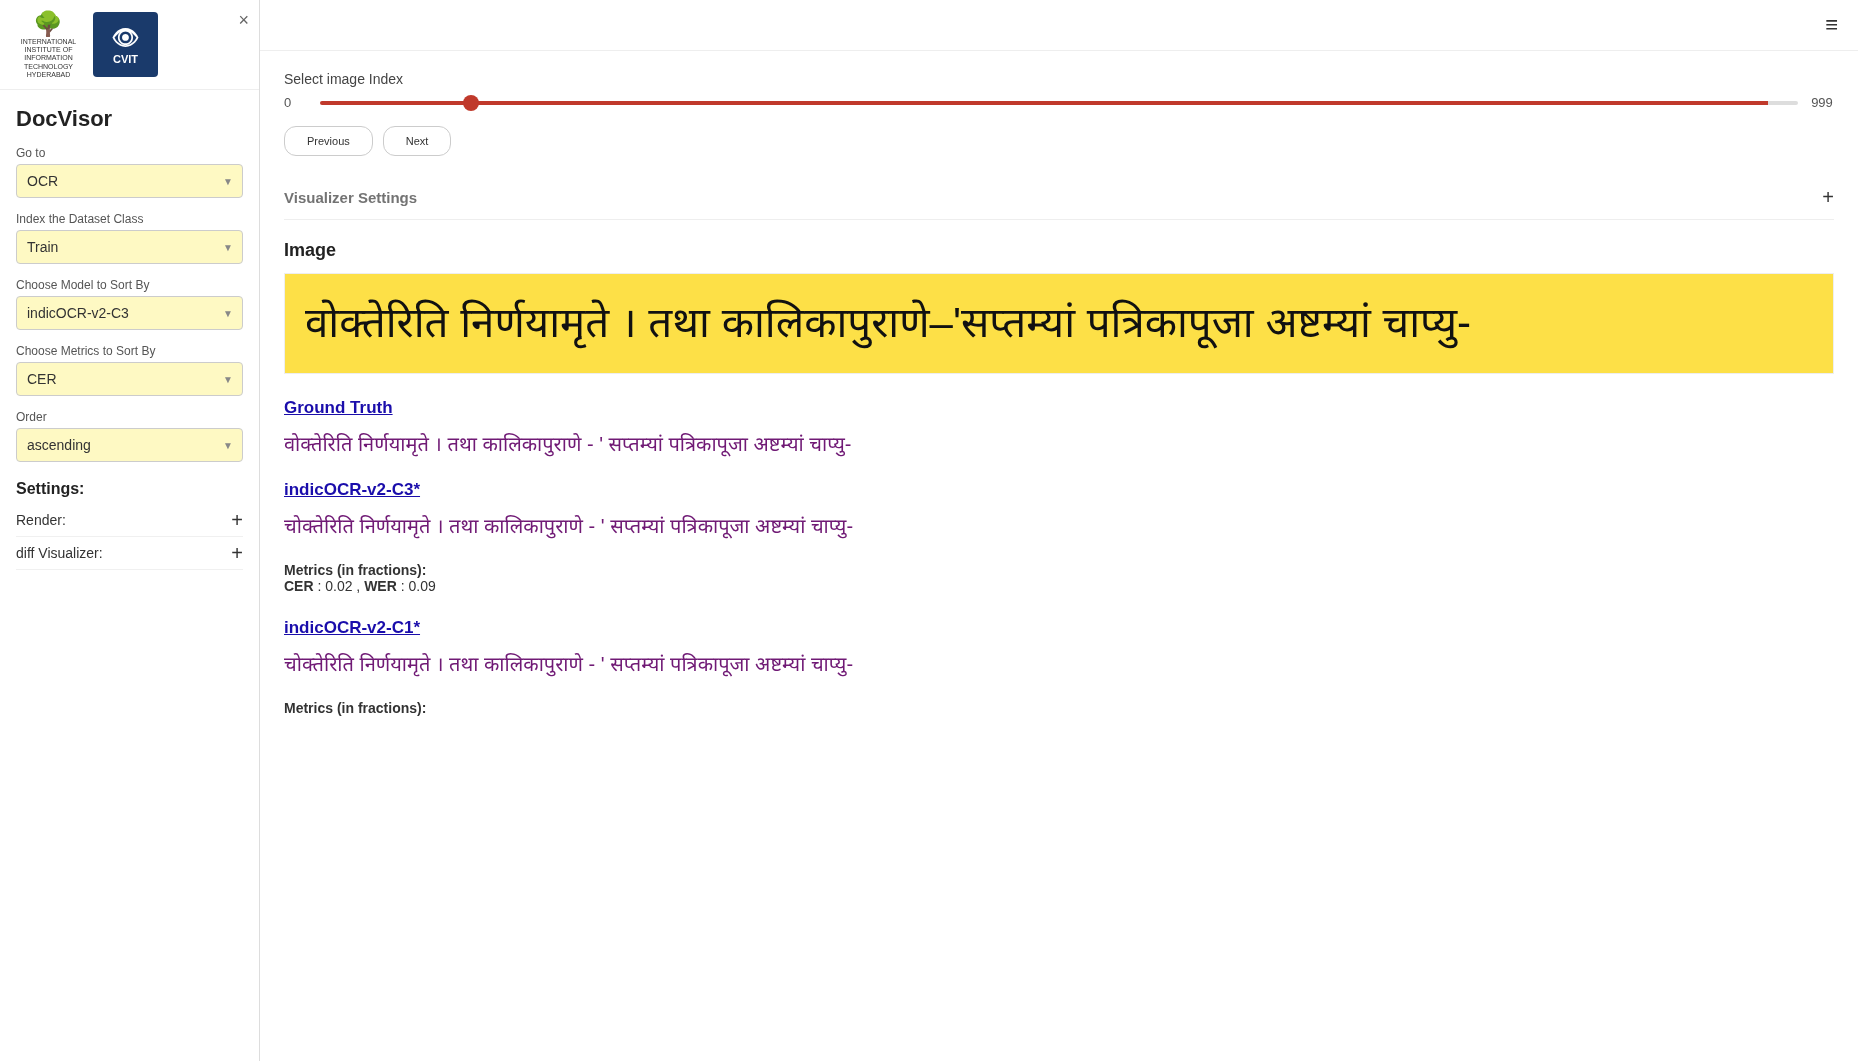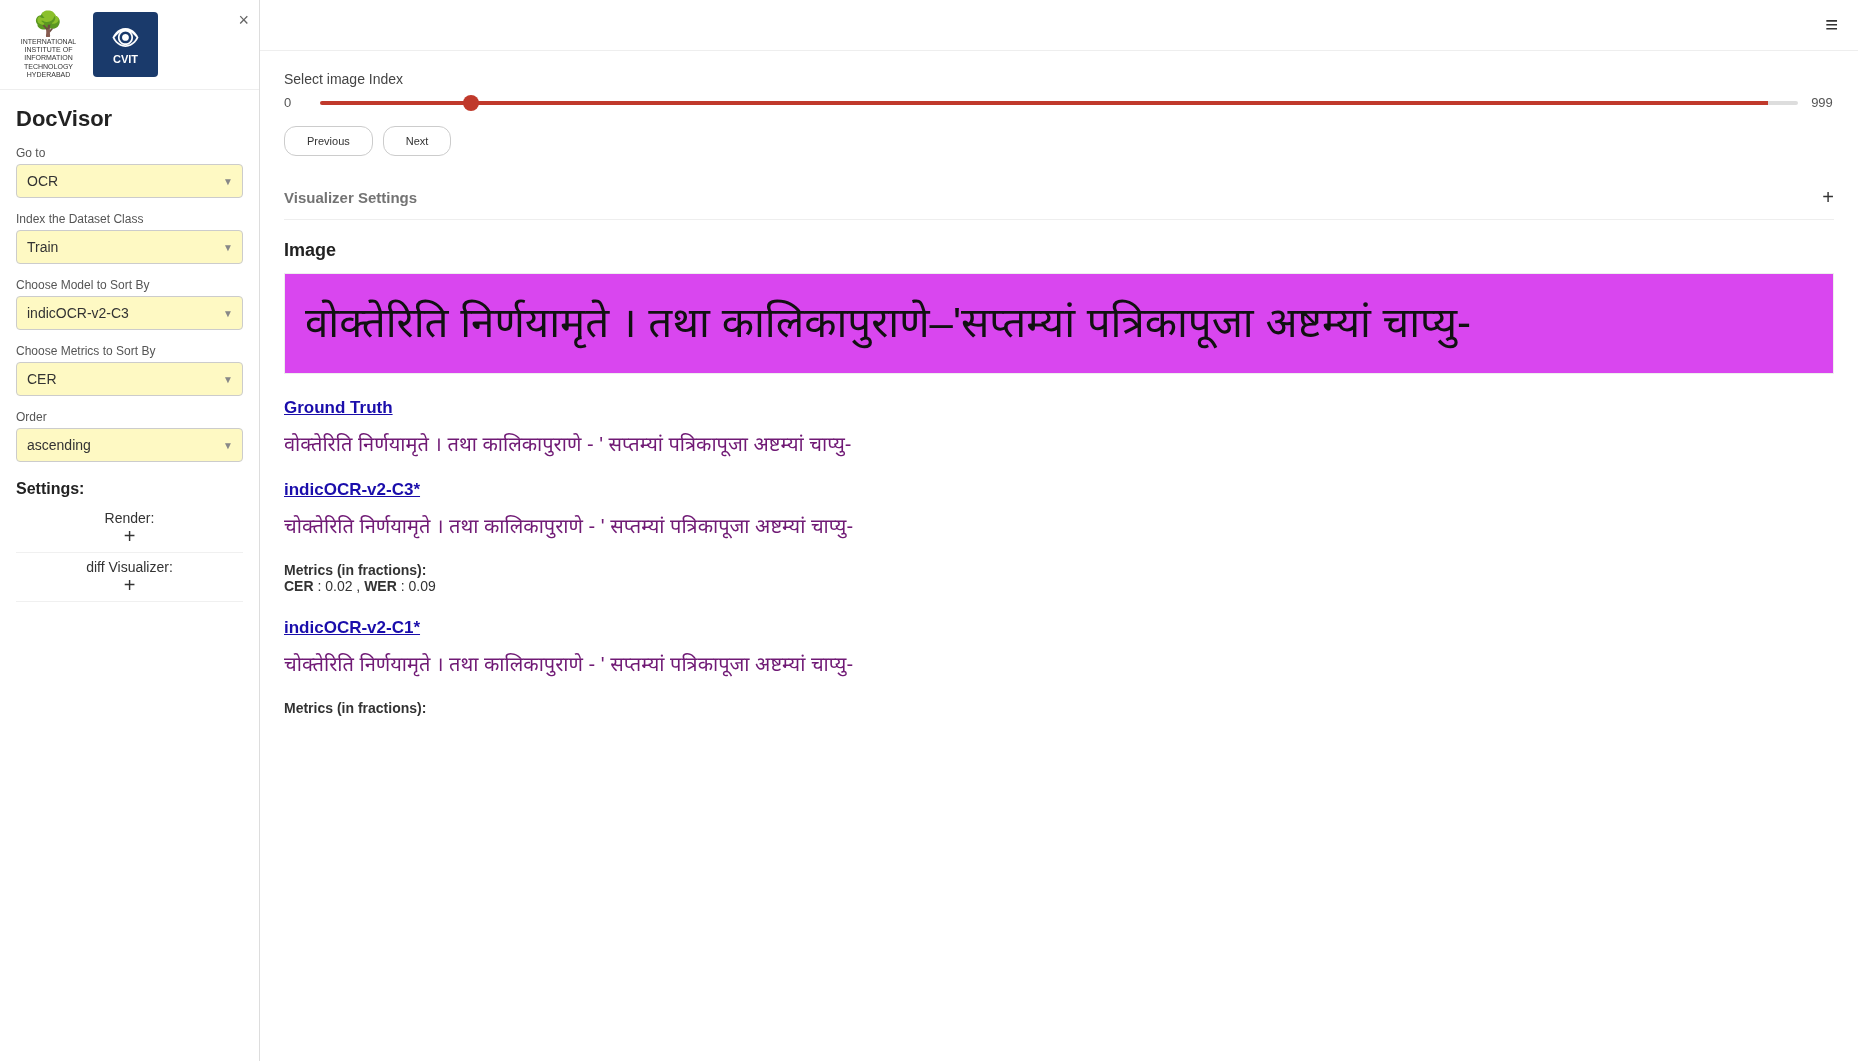--- a/index.html
+++ b/index.html
@@ -85,21 +85,20 @@
       font-weight: bold;
       color: #222;
       margin-bottom: 6px;
     }
     .settings-row {
       display: flex;
       justify-content: space-between;
       align-items: center;
       padding: 6px 0;
       border-bottom: 1px solid #f0f0f0;
-      flex-direction: column;
     }
     .settings-row-label {
       font-size: 14px;
       color: #333;
     }
     .plus-btn {
       background: none;
       border: none;
       font-size: 20px;
       color: #333;
@@ -209,21 +208,21 @@
       font-size: 18px;
       font-weight: 600;
       color: #222;
       margin-bottom: 12px;
     }
     .image-display {
       width: 100%;
       overflow-x: auto;
       border: 1px solid #eee;
       margin-bottom: 24px;
-      background: #d946ef;
+      background: #fde047;
       padding: 10px 0;
     }
     .hindi-text-large {
       font-size: 42px;
       line-height: 1.4;
       color: #111;
       white-space: nowrap;
       padding: 10px 20px;
     }
 

